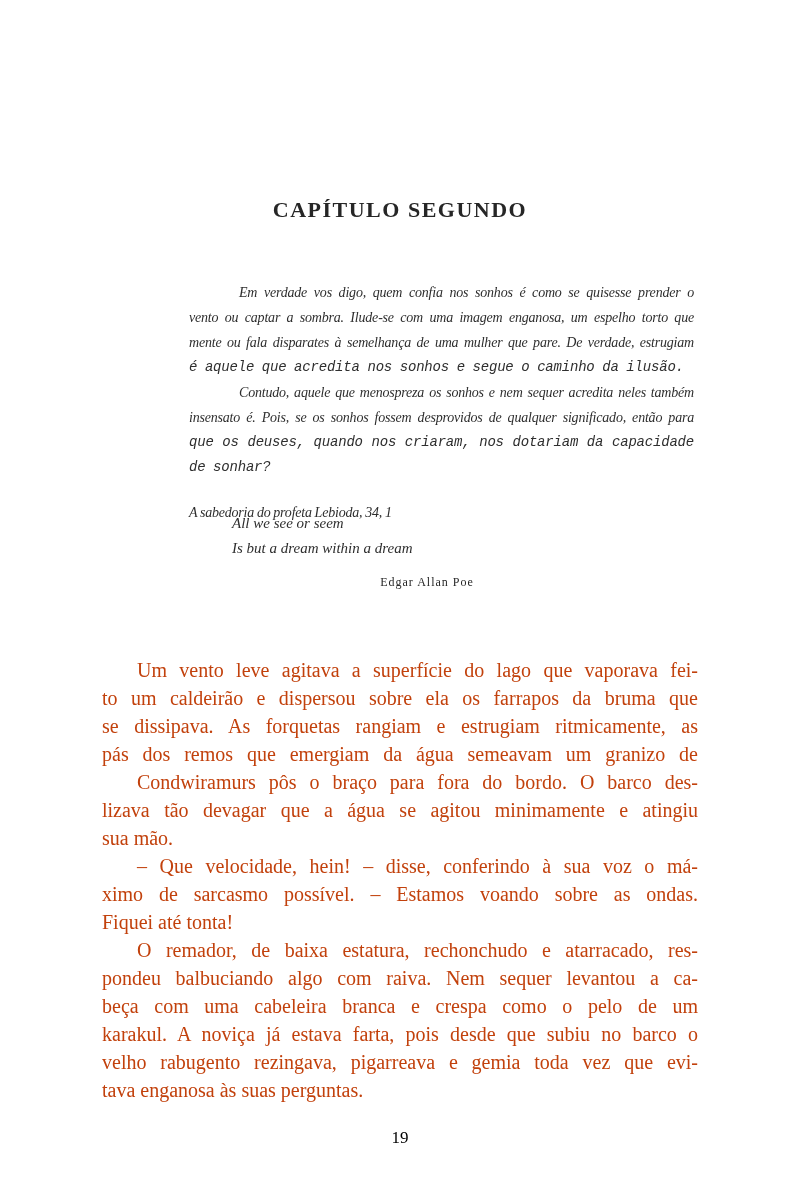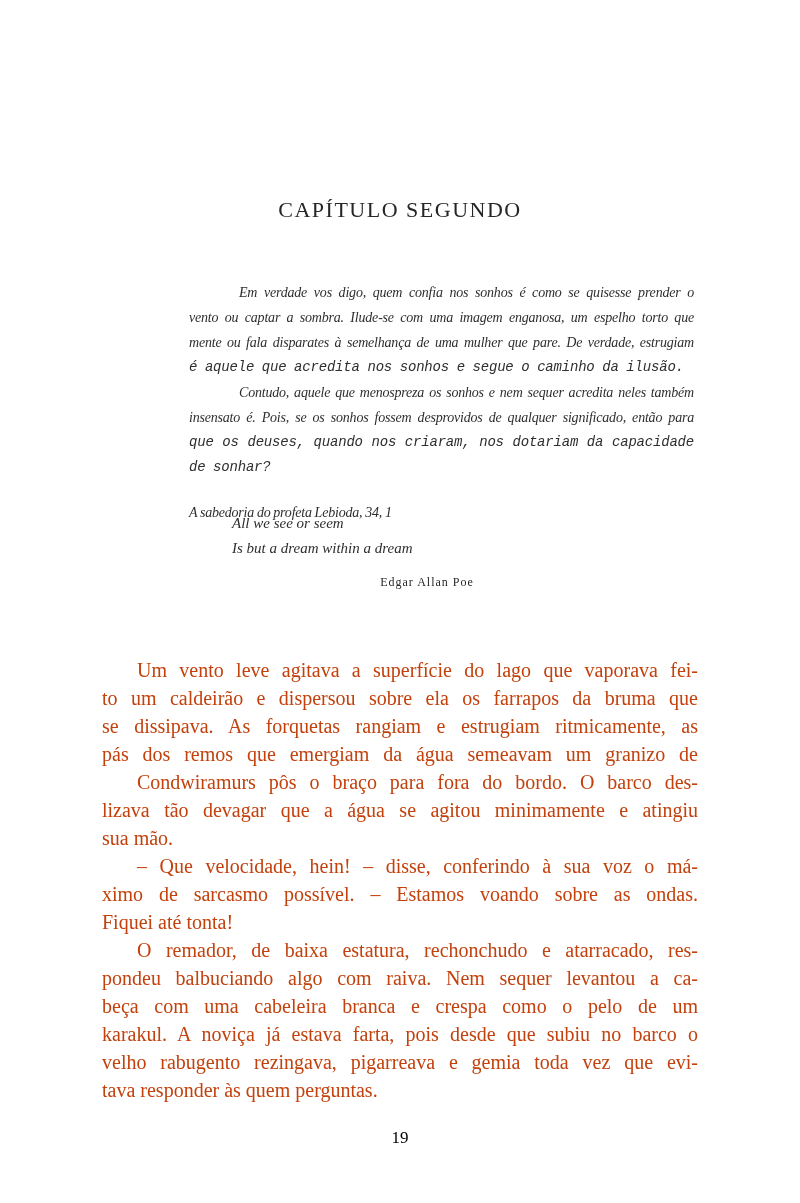--- a/index.html
+++ b/index.html
@@ -19,21 +19,21 @@
 
   
   .chapter-title {
     position: absolute;
     top: 197px;
     left: 0;
     width: 800px;
     margin: 0;
     text-align: center;
     font-size: 22px;
-    font-weight: normal;
+    font-weight: bold;
     letter-spacing: 1.5px;
     line-height: 26px;
     color: #262626;
   }
 
   
   .epigraph {
     position: absolute;
     top: 280px;
     left: 189px;
@@ -151,19 +151,19 @@
       <div class="body-line first">– Que velocidade, hein! – disse, conferindo à sua voz o má-</div>
       <div class="body-line">ximo de sarcasmo possível. – Estamos voando sobre as ondas.</div>
       <div class="body-line plast">Fiquei até tonta!</div>
     </div>
     <div>
       <div class="body-line first">O remador, de baixa estatura, rechonchudo e atarracado, res-</div>
       <div class="body-line">pondeu balbuciando algo com raiva. Nem sequer levantou a ca-</div>
       <div class="body-line">beça com uma cabeleira branca e crespa como o pelo de um</div>
       <div class="body-line">karakul. A noviça já estava farta, pois desde que subiu no barco o</div>
       <div class="body-line">velho rabugento rezingava, pigarreava e gemia toda vez que evi-</div>
-      <div class="body-line plast">tava responder às quem perguntas.</div>
+      <div class="body-line plast">tava enganosa às suas perguntas.</div>
     </div>
   </section>
 
   <div class="page-number">19</div>
 
 </div>
 
 </body></html>

